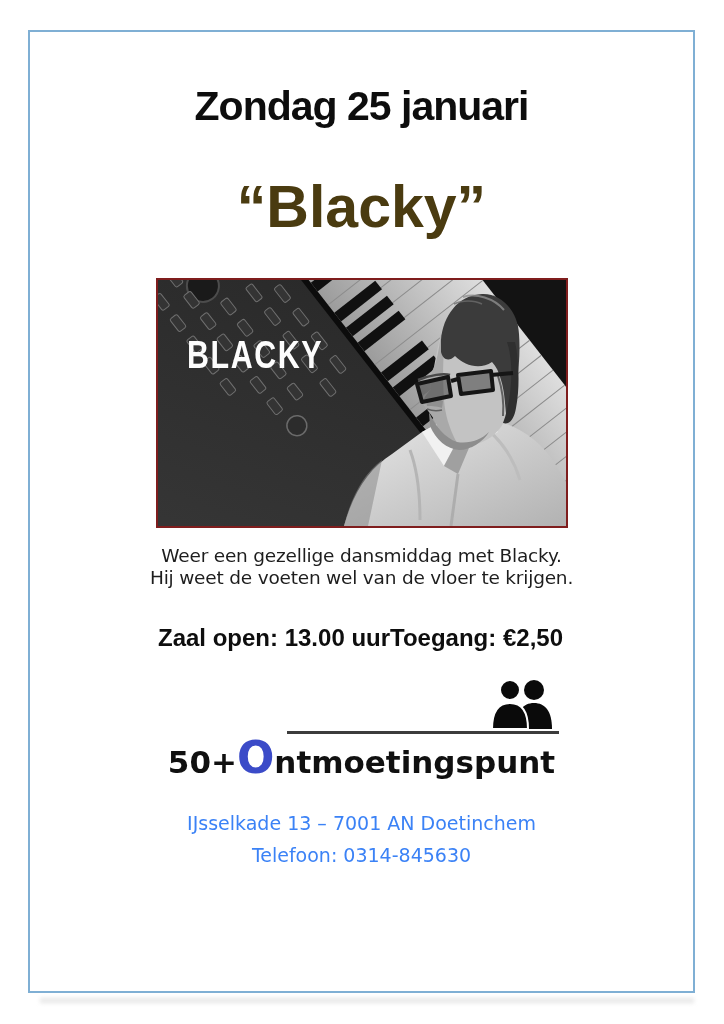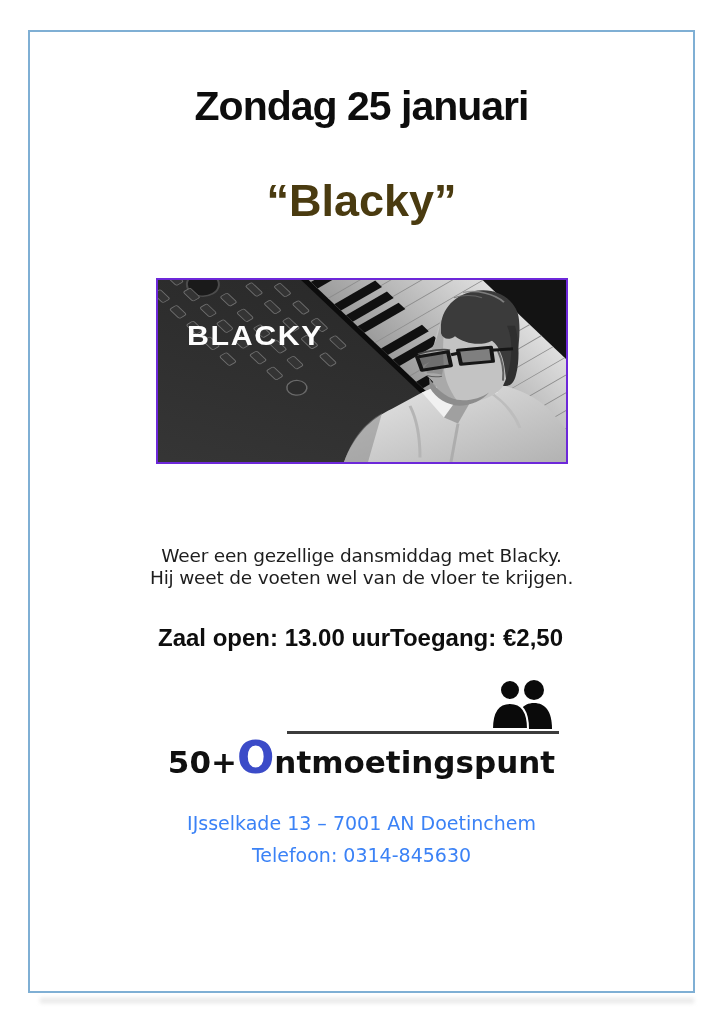--- a/index.html
+++ b/index.html
@@ -12,25 +12,25 @@
     box-sizing:border-box;border:2px solid #7fafd4;background:#ffffff;
   }
   .event-date{
     position:absolute;top:54px;left:0;right:0;margin:0;text-align:center;
     font-family:"Liberation Sans",sans-serif;font-weight:bold;
     font-size:41px;letter-spacing:-1px;color:#0d0d0d;line-height:1;
   }
   .artist{
     position:absolute;top:146px;left:0;right:0;margin:0;text-align:center;
     font-family:"Liberation Sans",sans-serif;font-weight:bold;
-    font-size:45px;color:#4a3b10;line-height:1;
+    font-size:59px;color:#4a3b10;line-height:1;
   }
   .photo-frame{
-    position:absolute;top:246px;left:126px;width:412px;height:186px;
-    box-sizing:border-box;border:2px solid #6d28d9;background:#b91c1c;
+    position:absolute;top:246px;left:126px;width:412px;height:250px;
+    box-sizing:border-box;border:2px solid #7f1d1d;background:#b91c1c;
   }
   .photo-frame svg{display:block;width:100%;height:100%;}
   .caption{
     position:absolute;top:513px;left:0;right:0;text-align:center;
     font-size:18.5px;line-height:22px;color:#1d1d1d;letter-spacing:-0.2px;
   }
   .details{
     position:absolute;top:592px;left:0;right:0;display:flex;
     justify-content:center;padding:0 57px 0 55px;
     font-family:"Liberation Sans",sans-serif;font-weight:bold;

